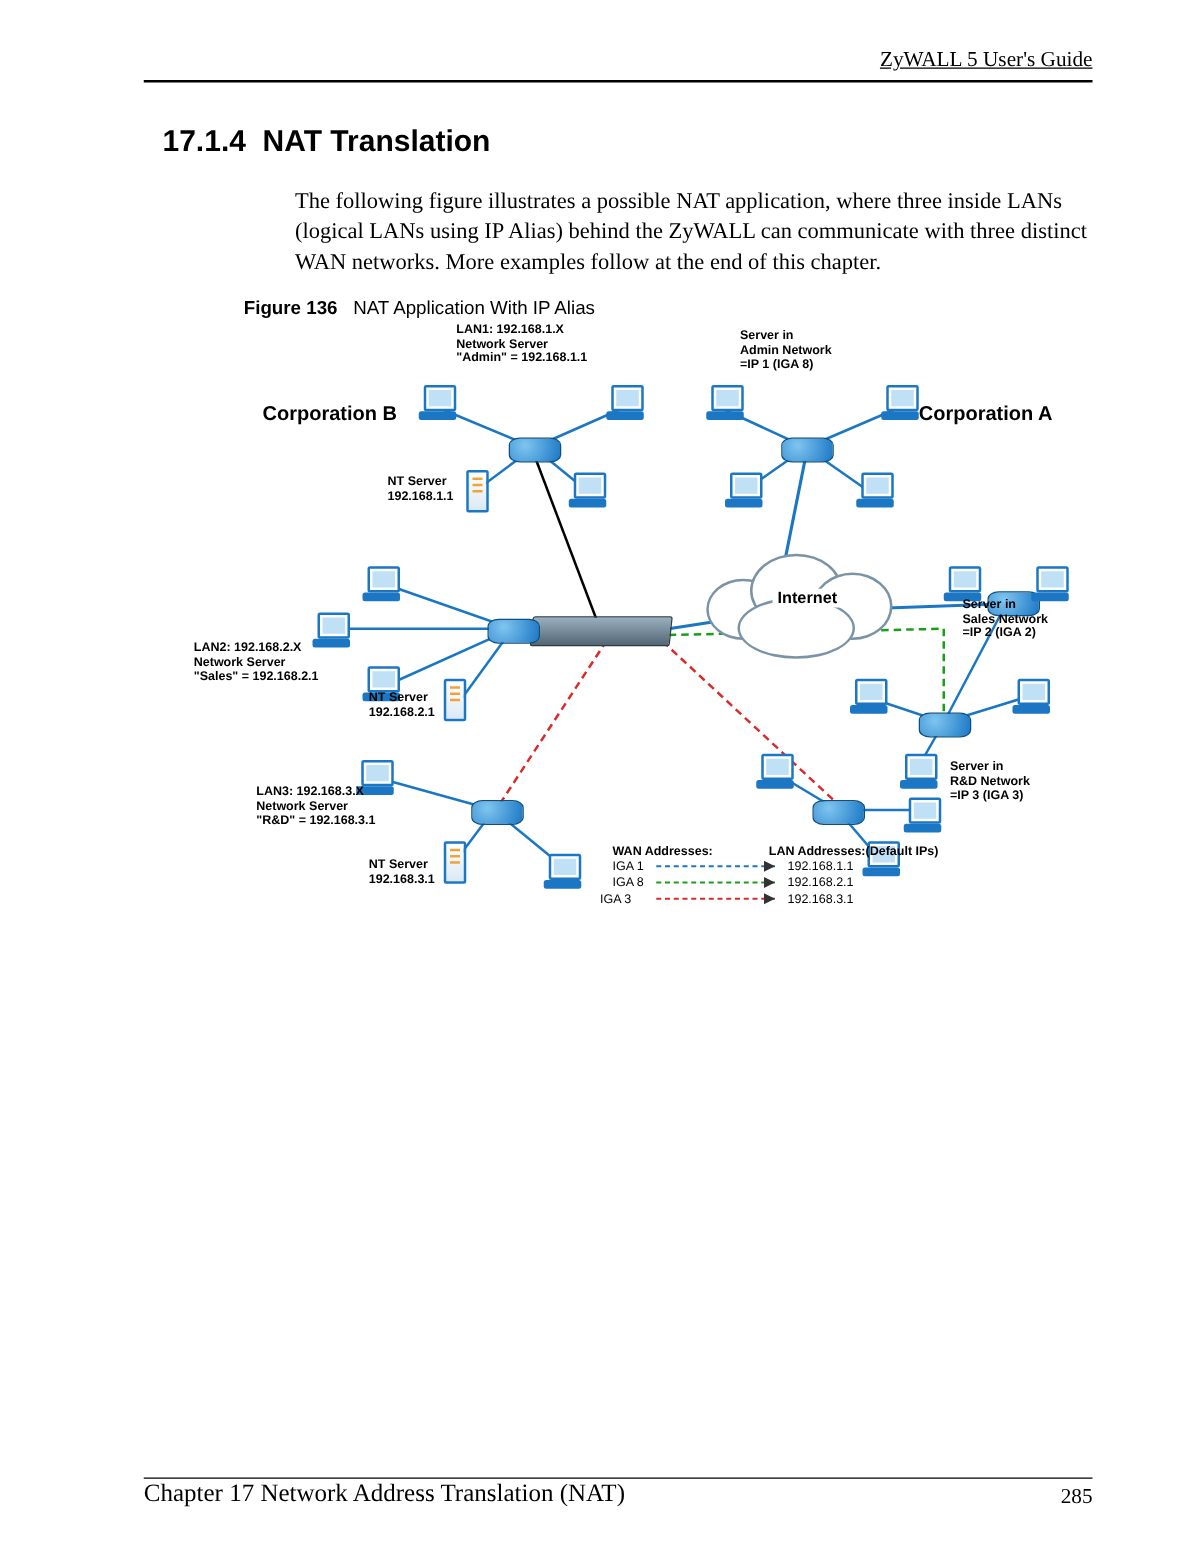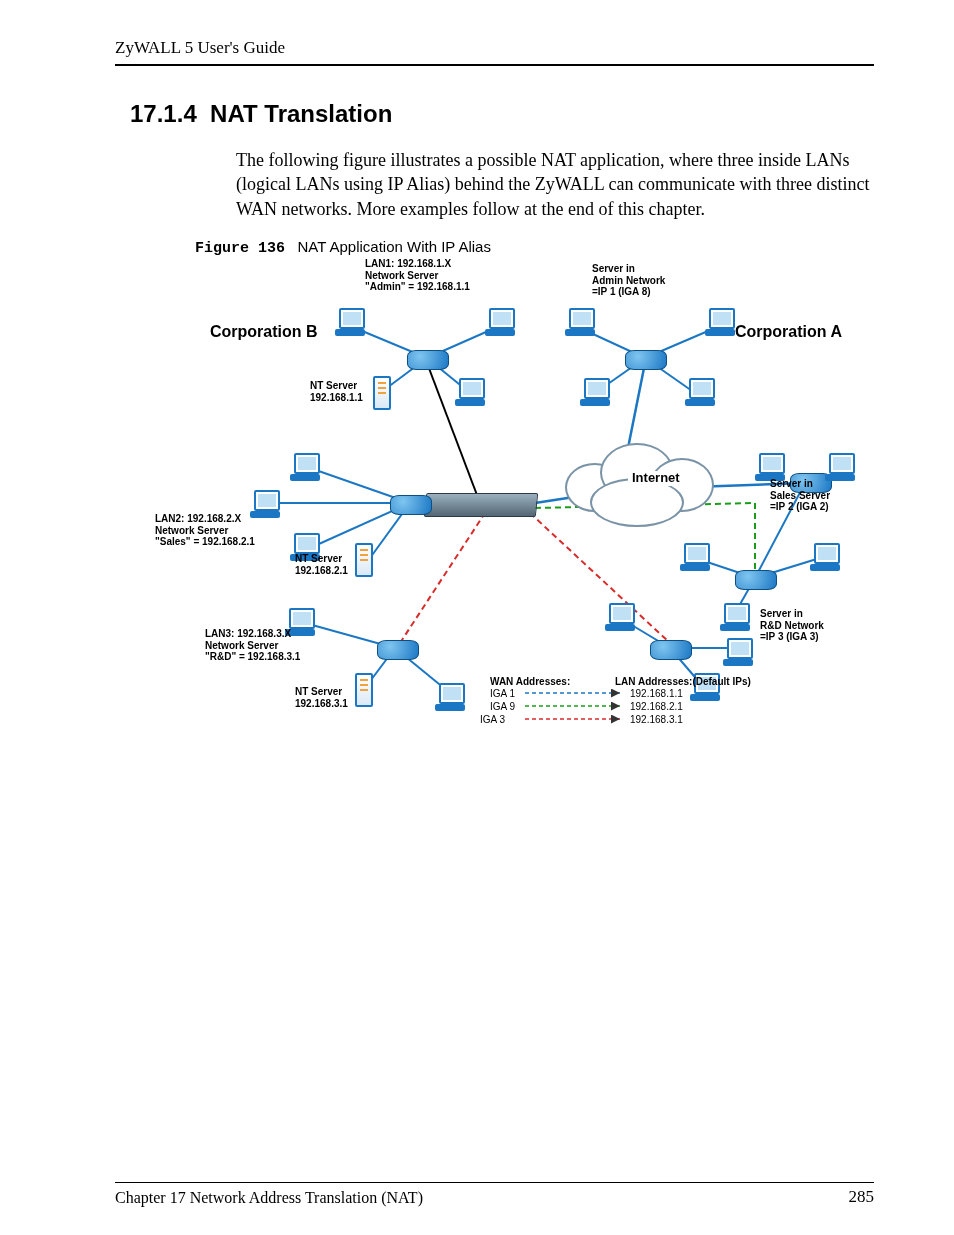--- a/index.html
+++ b/index.html
@@ -11,21 +11,23 @@
     width: 954px;
     height: 1235px;
     position: relative;
     box-sizing: border-box;
   }
   .header-area {
     position: absolute;
     top: 38px;
     left: 115px;
     right: 80px;
+    text-align: right;
     font-size: 17px;
+    text-decoration: underline;
   }
   .header-rule {
     position: absolute;
     top: 64px;
     left: 115px;
     right: 80px;
     border-top: 2px solid #000;
   }
   .section-heading {
     position: absolute;
@@ -44,21 +46,21 @@
     line-height: 1.35;
     margin-left: 41px;
   }
   .figure-caption {
     position: absolute;
     top: 238px;
     left: 195px;
     font-family: Arial, Helvetica, sans-serif;
     font-size: 15px;
   }
-  .figure-caption .fig-num { font-weight: bold; font-family: Liberation Mono, monospace; }
+  .figure-caption .fig-num { font-weight: bold; }
   .figure-box {
     position: absolute;
     top: 258px;
     left: 195px;
     width: 660px;
     height: 480px;
     font-family: Arial, Helvetica, sans-serif;
   }
   .fl { position: absolute; font-size: 10px; line-height: 1.15; color:#000; }
   .fb { font-weight: bold; }
@@ -69,21 +71,21 @@
     position: absolute;
     bottom: 52px;
     left: 115px;
     right: 80px;
     border-top: 1.5px solid #000;
   }
   .footer-left {
     position: absolute;
     bottom: 28px;
     left: 115px;
-    font-size: 16px;
+    font-size: 20px;
   }
   .footer-right {
     position: absolute;
     bottom: 28px;
     right: 80px;
     font-size: 17px;
   }
 
   
   .pc {
@@ -204,21 +206,21 @@
     <line x1="330" y1="435" x2="425" y2="435" stroke="#1b77c4" stroke-width="1.5" stroke-dasharray="4 3" marker-end="url(#arr)"></line>
     <line x1="330" y1="448" x2="425" y2="448" stroke="#1a9e1a" stroke-width="1.5" stroke-dasharray="4 3" marker-end="url(#arr)"></line>
     <line x1="330" y1="461" x2="425" y2="461" stroke="#d82b2b" stroke-width="1.5" stroke-dasharray="4 3" marker-end="url(#arr)"></line>
   </svg>
 
   <div class="cloud" style="left:360px;top:180px">
     <div class="c" style="left:10px;top:25px;width:55px;height:45px"></div>
     <div class="c" style="left:45px;top:5px;width:70px;height:55px"></div>
     <div class="c" style="left:95px;top:20px;width:60px;height:50px"></div>
     <div class="c" style="left:35px;top:40px;width:90px;height:45px"></div>
-    <div class="fl med" style="left:73px;top:33px;background:#fff;padding:0 4px">Internet</div>
+    <div class="fl med" style="left:63px;top:33px;background:#fff;padding:0 4px">Internet</div>
   </div>
 
   <div class="zywall" style="left:230px;top:235px"></div>
 
   <div class="router" style="left:212px;top:92px"></div>
   <div class="router" style="left:195px;top:237px"></div>
   <div class="router" style="left:182px;top:382px"></div>
   <div class="router" style="left:430px;top:92px"></div>
   <div class="router" style="left:595px;top:215px"></div>
   <div class="router" style="left:540px;top:312px"></div>
@@ -340,33 +342,33 @@
     <span>NT Server</span><br><span>192.168.3.1</span>
   </div>
 
   <div class="fl fb" style="left:397px;top:5px">
     <span>Server in</span><br>
     <span>Admin Network</span><br>
     <span>=IP 1 (IGA 8)</span>
   </div>
   <div class="fl fb" style="left:575px;top:220px">
     <span>Server in</span><br>
-    <span>Sales  Server</span><br>
+    <span>Sales  Network</span><br>
     <span>=IP 2 (IGA 2)</span>
   </div>
   <div class="fl fb" style="left:565px;top:350px">
     <span>Server in</span><br>
     <span>R&amp;D Network</span><br>
     <span>=IP 3 (IGA 3)</span>
   </div>
 
   <div class="fl fb" style="left:295px;top:418px">WAN Addresses:</div>
   <div class="fl fb" style="left:420px;top:418px">LAN Addresses:(Default IPs)</div>
   <div class="fl" style="left:295px;top:430px">IGA 1</div>
-  <div class="fl" style="left:295px;top:443px">IGA 9</div>
+  <div class="fl" style="left:295px;top:443px">IGA 8</div>
   <div class="fl" style="left:285px;top:456px">IGA 3</div>
   <div class="fl" style="left:435px;top:430px">192.168.1.1</div>
   <div class="fl" style="left:435px;top:443px">192.168.2.1</div>
   <div class="fl" style="left:435px;top:456px">192.168.3.1</div>
 </div>
 
 <div class="footer-rule"></div>
 <div class="footer-left">Chapter 17 Network Address Translation (NAT)</div>
 <div class="footer-right">285</div>
 

